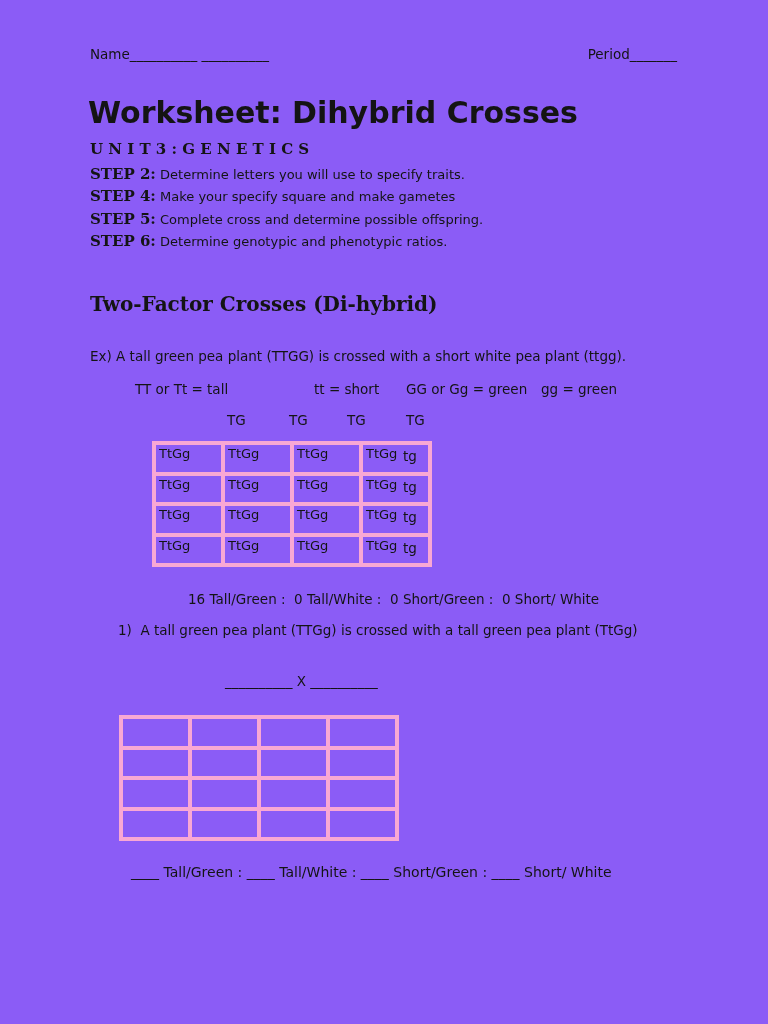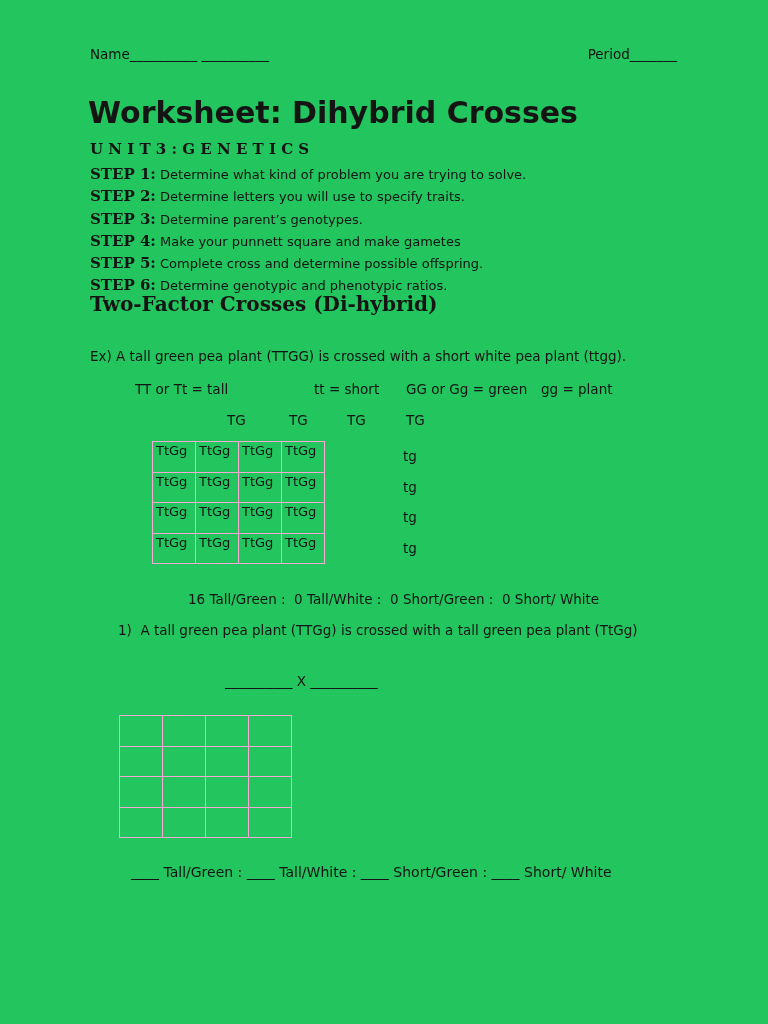--- a/index.html
+++ b/index.html
@@ -1,21 +1,21 @@
 <!DOCTYPE html>
 <html><head>
 <meta charset="utf-8">
 <style>
   * { margin: 0; padding: 0; box-sizing: border-box; }
   html, body { background: #ffffff; }
   .page {
     position: relative;
     width: 768px;
     height: 1024px;
-    background: #22c55e;
+    background: #8b5cf6;
     color: #141414;
     font-family: "DejaVu Sans", "Liberation Sans", sans-serif;
     font-size: 13px;
     overflow: hidden;
   }
   .abs { position: absolute; }
   .pre { white-space: pre; }
 
   .topline {
     left: 90px; right: 91px; top: 46px;
@@ -47,23 +47,23 @@
     font-family: "DejaVu Serif", "Liberation Serif", serif;
     font-weight: bold;
     font-size: 20px;
   }
   .ex-prompt { left: 90px; top: 348px; font-size: 13.5px; text-align: right; }
   .key-item { top: 381px; font-size: 13.5px; text-align: right; }
   .gamete-header { top: 412px; font-size: 13.5px; }
 
   table.punnett { border-collapse: collapse; }
   table.punnett td {
-    width: 43px;
+    width: 69px;
     height: 30.5px;
-    border: 1px solid #f9a8d4;
+    border: 4px solid #f9a8d4;
     vertical-align: top;
     padding: 1px 3px;
     font-size: 13px;
   }
   .table-example { left: 152px; top: 441px; }
   .row-labels { left: 403px; top: 441px; }
   .row-labels div { height: 30.5px; display: flex; align-items: center; font-size: 13.5px; }
   .ratio-example { left: 188px; top: 591px; font-size: 13.5px; }
   .problem1 { left: 118px; top: 622px; font-size: 13.5px; }
   .cross-line { left: 225px; top: 673px; font-size: 13.5px; }
@@ -78,36 +78,34 @@
   <div class="abs topline">
     <span class="pre">Name__________ __________</span>
     <span class="pre">Period_______</span>
   </div>
 
   <div class="abs title">Worksheet: Dihybrid Crosses</div>
 
   <div class="abs unit">U N I T 3 : G E N E T I C S</div>
 
   <div class="abs steps">
-    <div class="step"><span class="step-label">STEP 1:</span><span class="step-text"> Determine what kind of problem you are trying to solve.</span></div>
     <div class="step"><span class="step-label">STEP 2:</span><span class="step-text"> Determine letters you will use to specify traits.</span></div>
-    <div class="step"><span class="step-label">STEP 3:</span><span class="step-text"> Determine parent’s genotypes.</span></div>
-    <div class="step"><span class="step-label">STEP 4:</span><span class="step-text"> Make your punnett square and make gametes</span></div>
+    <div class="step"><span class="step-label">STEP 4:</span><span class="step-text"> Make your specify square and make gametes</span></div>
     <div class="step"><span class="step-label">STEP 5:</span><span class="step-text"> Complete cross and determine possible offspring.</span></div>
     <div class="step"><span class="step-label">STEP 6:</span><span class="step-text"> Determine genotypic and phenotypic ratios.</span></div>
   </div>
 
   <div class="abs section-heading">Two-Factor Crosses (Di-hybrid)</div>
 
   <div class="abs ex-prompt">Ex) A tall green pea plant (TTGG) is crossed with a short white pea plant (ttgg).</div>
 
   <span class="abs key-item" style="left:135px">TT or Tt = tall</span>
   <span class="abs key-item" style="left:314px">tt = short</span>
   <span class="abs key-item" style="left:406px">GG or Gg = green</span>
-  <span class="abs key-item" style="left:541px">gg = plant</span>
+  <span class="abs key-item" style="left:541px">gg = green</span>
 
   <span class="abs gamete-header" style="left:227px">TG</span>
   <span class="abs gamete-header" style="left:289px">TG</span>
   <span class="abs gamete-header" style="left:347px">TG</span>
   <span class="abs gamete-header" style="left:406px">TG</span>
 
   <table class="abs punnett table-example">
     <tbody>
         <tr>
       <td>TtGg</td>

